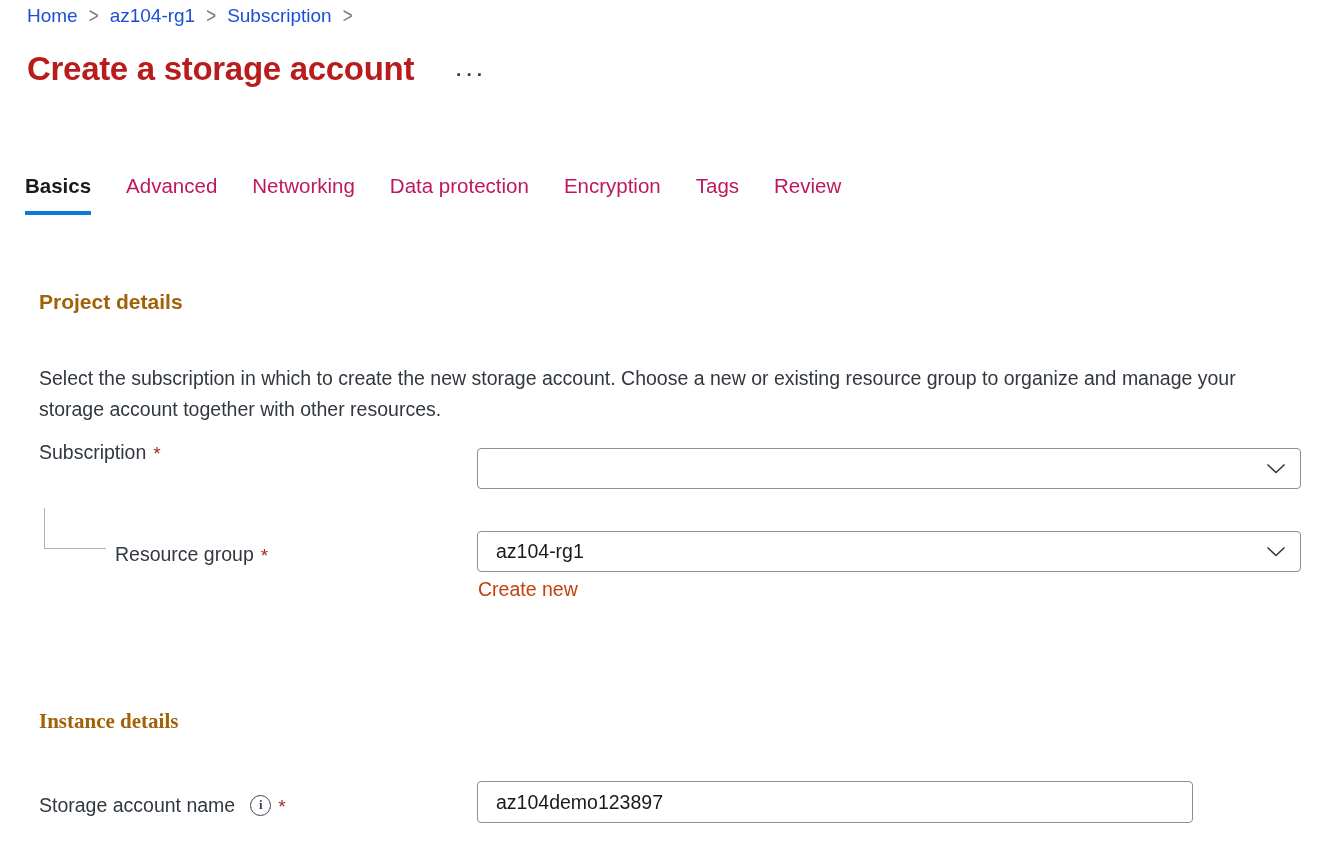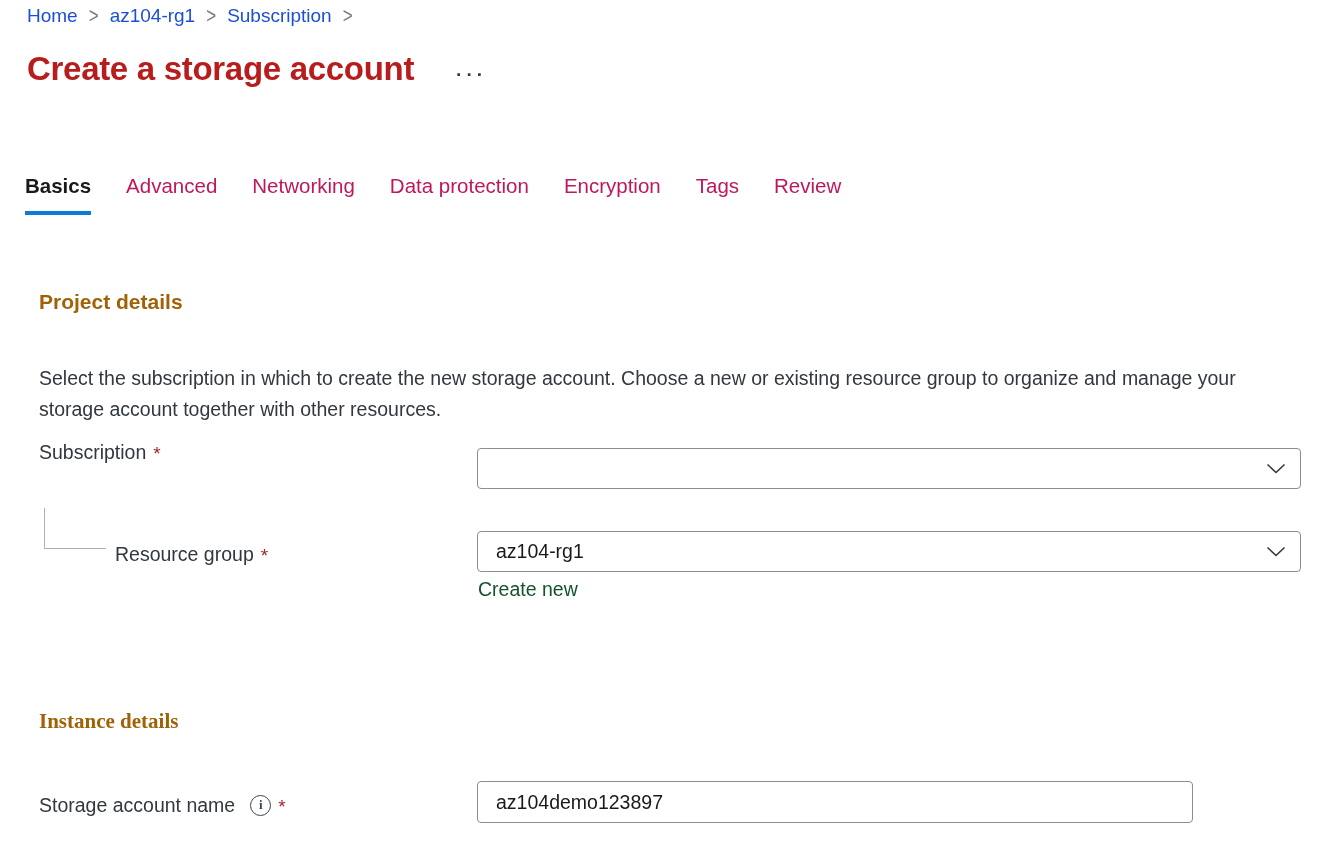--- a/index.html
+++ b/index.html
@@ -102,21 +102,21 @@
 
   input.text-control {
     position: absolute; left: 477px; top: 781px; width: 716px; height: 42px;
     border: 1px solid #8f8d8b; border-radius: 4px;
     font-family: "Liberation Sans", sans-serif;
     font-size: 19.5px; color: #1b1a19; padding: 6px 18px; outline: none;
   }
 
   .link {
     position: absolute; left: 478px; top: 578px;
-    font-size: 19.5px; color: #14532d; text-decoration: none; cursor: pointer;
+    font-size: 19.5px; color: #c2410c; text-decoration: none; cursor: pointer;
   }
 
   .connector {
     position: absolute; left: 44px; top: 508px; width: 62px; height: 41px;
     border-left: 1.5px solid #b3b1af; border-bottom: 1.5px solid #b3b1af;
   }
 </style>
 </head>
 <body>
 

